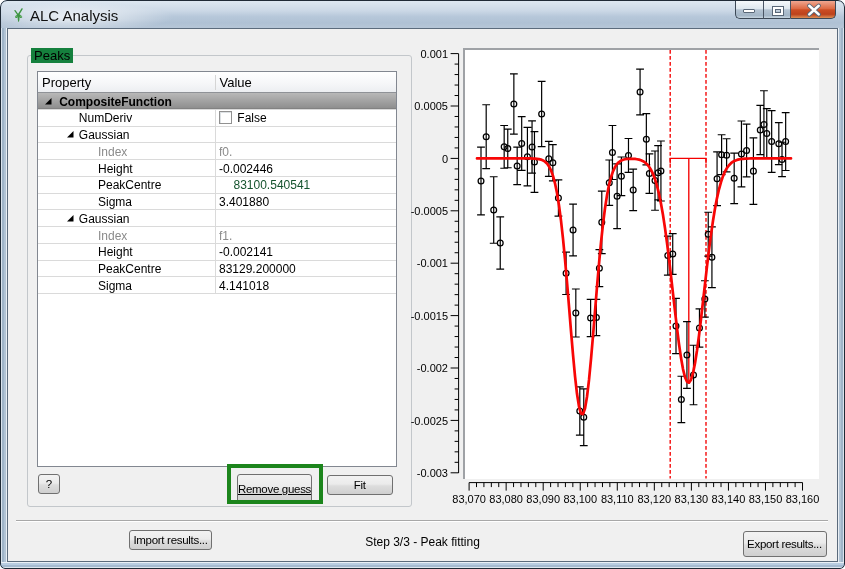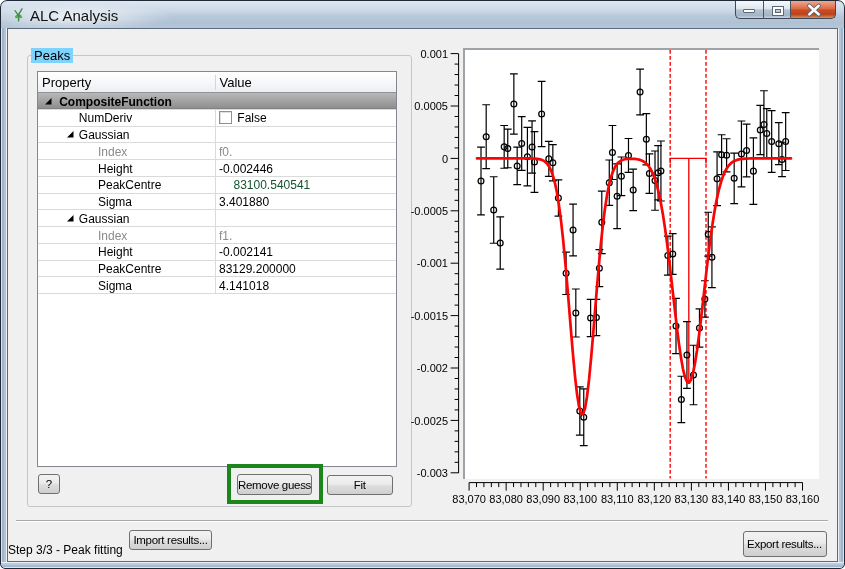--- a/index.html
+++ b/index.html
@@ -30,21 +30,21 @@
 
 #glassL {position:absolute;left:1px;top:28px;width:6px;height:534px;
   background:linear-gradient(90deg,#d9e3ed 0 1px,#9fb4c8 1px 3px,#b2c4d5 3px 5px,#e9eff5 5px 6px);}
 #glassR {position:absolute;left:838px;top:28px;width:6px;height:534px;
   background:linear-gradient(270deg,#d9e3ed 0 1px,#9fb4c8 1px 3px,#b2c4d5 3px 5px,#e9eff5 5px 6px);}
 #glassB {position:absolute;left:1px;top:562px;width:843px;height:6px;border-radius:0 0 4px 4px;
   background:linear-gradient(180deg,#eaf0f6 0 1px,#b9cde1 1px 3px,#a4bad0 3px 5px,#dce6ef 5px 6px);}
 
 #gbox {position:absolute;left:19px;top:26px;width:385px;height:452px;
   border:1px solid #c3c7cb;border-radius:3px;}
-#gbox>label {position:absolute;left:3px;top:-8px;background:#7dd3fc;padding:0 3px;font-size:13px;color:#000;}
+#gbox>label {position:absolute;left:3px;top:-8px;background:#15803d;padding:0 3px;font-size:13px;color:#000;}
 
 #ptable {position:absolute;left:28.5px;top:42px;width:360px;height:395.5px;background:#fff;
   border:1px solid #828790;font-size:12px;overflow:hidden;}
 #phead {position:absolute;left:0;top:0;width:100%;height:21px;
   background:linear-gradient(180deg,#ffffff,#f5f6f8 60%,#eceef1);border-bottom:1px solid #8f9297;}
 #phead span {position:absolute;top:3px;font-size:13px;}
 #phead i {position:absolute;top:3px;width:1px;height:15px;background:#d5d5d5;}
 .prow {position:absolute;left:0;width:100%;border-bottom:1px solid #dadada;}
 .prow span {position:absolute;top:1.5px;white-space:nowrap;}
 .prow .vdiv {position:absolute;top:0;width:1px;height:100%;background:#dadada;}
@@ -54,21 +54,21 @@
 .cbx {position:absolute;top:2px;width:13px;height:12.5px;background:#fff;border:1.5px solid #919191;
   box-shadow:inset 1px 1px 0 0 #dde1e4;}
 
 .btn {position:absolute;border:1px solid #707070;border-radius:3px;font-size:11.5px;letter-spacing:-0.3px;color:#000;white-space:nowrap;
   background:linear-gradient(180deg,#f2f2f2 0%,#ebebeb 45%,#dddddd 55%,#cfcfcf 100%);
   display:flex;align-items:center;justify-content:center;font-family:"Liberation Sans",sans-serif;}
 #greenbox {position:absolute;left:219px;top:435px;width:96px;height:40px;border:4.5px solid #1c851c;z-index:20;}
 
 #sep {position:absolute;left:8px;top:490.5px;width:812px;height:2px;
   background:linear-gradient(180deg,#a8a8a8 0 1px,#ffffff 1px 2px);}
-#steptxt {position:absolute;left:0;top:506px;width:829px;text-align:left;font-size:12px;color:#000;margin-top:8px;}
+#steptxt {position:absolute;left:0;top:506px;width:829px;text-align:center;font-size:12px;color:#000;}
 #chart {position:absolute;left:397px;top:6px;}
 .tl {font-size:11px;fill:#000;font-family:"Liberation Sans",sans-serif;}
 </style></head><body>
 <div id="win">
  <div id="titlebar">
       <svg id="wicon" width="13" height="16" viewBox="0 0 13 16">
 <path d="M3 2.6 C4.2 4.3 5 5.4 5.7 6.4" stroke="#3d9441" stroke-width="1.3" fill="none" stroke-linecap="round"></path>
 <path d="M10 0.9 C8.7 3.3 7.5 5.1 6.5 6.5" stroke="#3d9441" stroke-width="1.4" fill="none" stroke-linecap="round"></path>
 <path d="M6.2 6 C5 6.7 3.3 7.5 3 8.8 C2.8 9.7 3.8 10.2 4.7 9.9 C5.1 9.8 5.5 9.5 5.7 9.3 C5.6 11 5.8 12.4 6.2 13.6 C6.4 14.2 6.8 14.2 7 13.6 C7.4 12.4 7.6 11 7.5 9.3 C7.7 9.5 8.1 9.8 8.5 9.9 C9.4 10.2 10.4 9.7 10.2 8.8 C9.9 7.5 8.2 6.7 7 6 Z" fill="#3d9441"></path>
 <path d="M3.6 8.6 C4.1 8.2 4.9 8.1 5.3 8.3 M7.9 8.3 C8.3 8.1 9.1 8.2 9.6 8.6" stroke="#8cc88f" stroke-width="0.9" fill="none"></path>
@@ -254,21 +254,21 @@
         <circle cx="358.93" cy="89.59" r="2.9" fill="none" stroke="#000" stroke-width="1.25"></circle>
         <circle cx="361.76" cy="98.46" r="2.9" fill="none" stroke="#000" stroke-width="1.25"></circle>
         <circle cx="366.67" cy="106.57" r="2.9" fill="none" stroke="#000" stroke-width="1.25"></circle>
         <circle cx="373.82" cy="108.68" r="2.9" fill="none" stroke="#000" stroke-width="1.25"></circle>
         <circle cx="377.02" cy="124.46" r="2.9" fill="none" stroke="#000" stroke-width="1.25"></circle>
         <circle cx="380.66" cy="106.52" r="2.9" fill="none" stroke="#000" stroke-width="1.25"></circle>
         <polyline points="72.0,123.4 74.0,123.4 76.0,123.4 78.0,123.4 80.0,123.4 82.0,123.4 84.0,123.4 86.0,123.4 88.0,123.4 90.0,123.4 92.0,123.4 94.0,123.4 96.0,123.4 98.0,123.4 100.0,123.4 102.0,123.4 104.0,123.4 106.0,123.4 108.0,123.4 110.0,123.4 112.0,123.4 114.0,123.4 116.0,123.4 118.0,123.4 120.0,123.41 122.0,123.42 124.0,123.43 126.0,123.47 128.0,123.53 130.0,123.63 132.0,123.81 134.0,124.12 136.0,124.62 138.0,125.43 140.0,126.68 142.0,128.58 144.0,131.36 146.0,135.35 148.0,140.88 150.0,148.34 152.0,158.09 154.0,170.45 156.0,185.63 158.0,203.67 160.0,224.35 162.0,247.21 164.0,271.46 166.0,296.05 168.0,319.73 170.0,341.09 172.0,358.78 174.0,371.57 176.0,378.54 178.0,379.18 180.0,373.45 182.0,361.76 184.0,344.97 186.0,324.23 188.0,300.91 190.0,276.39 192.0,251.97 194.0,228.77 196.0,207.6 198.0,189.01 200.0,173.26 202.0,160.34 204.0,150.09 206.0,142.21 208.0,136.32 210.0,132.06 212.0,129.06 214.0,127.01 216.0,125.65 218.0,124.78 220.0,124.24 222.0,123.93 224.0,123.78 226.0,123.74 228.0,123.8 230.0,123.96 232.0,124.23 234.0,124.65 236.0,125.28 238.0,126.19 240.0,127.46 242.0,129.23 244.0,131.62 246.0,134.8 248.0,138.94 250.0,144.22 252.0,150.83 254.0,158.94 256.0,168.66 258.0,180.07 260.0,193.16 262.0,207.82 264.0,223.85 266.0,240.9 268.0,258.53 270.0,276.19 272.0,293.24 274.0,309.02 276.0,322.84 278.0,334.08 280.0,342.2 282.0,346.8 284.0,347.66 286.0,344.72 288.0,338.14 290.0,328.25 292.0,315.52 294.0,300.54 296.0,283.98 298.0,266.51 300.0,248.79 302.0,231.42 304.0,214.88 306.0,199.57 308.0,185.75 310.0,173.58 312.0,163.11 314.0,154.29 316.0,147.02 318.0,141.16 320.0,136.53 322.0,132.94 324.0,130.22 326.0,128.19 328.0,126.71 330.0,125.65 332.0,124.9 334.0,124.38 336.0,124.03 338.0,123.8 340.0,123.65 342.0,123.55 344.0,123.49 346.0,123.46 348.0,123.43 350.0,123.42 352.0,123.41 354.0,123.41 356.0,123.4 358.0,123.4 360.0,123.4 362.0,123.4 364.0,123.4 366.0,123.4 368.0,123.4 370.0,123.4 372.0,123.4 374.0,123.4 376.0,123.4 378.0,123.4 380.0,123.4 382.0,123.4 384.0,123.4 386.0,123.4" stroke="#f80606" stroke-width="2.7" fill="none" stroke-linejoin="round" stroke-linecap="round"></polyline>
       </svg>
    <div class="btn" style="left:29.5px;top:444.5px;width:22.5px;height:20.5px;">?</div>
    <div class="btn" style="left:319px;top:446px;width:65.5px;height:20px;">Fit</div>
-   <div class="btn" style="left:229px;top:445px;width:75px;height:21px;">Remove guess</div>
+   <div class="btn" style="left:229px;top:445px;width:75px;height:30px;text-decoration:underline;">Remove guess</div>
    <div id="greenbox"></div>
    <div id="sep"></div>
    <div class="btn" style="left:121px;top:501px;width:83px;height:20px;">Import results...</div>
    <div id="steptxt">Step 3/3 - Peak fitting</div>
    <div class="btn" style="left:734.5px;top:502px;width:84px;height:26px;">Export results...</div>
  </div>
  <div id="glassL"></div>
     <div id="glassR"></div>
     <div id="glassB"></div>
  <div id="winborder"></div>

